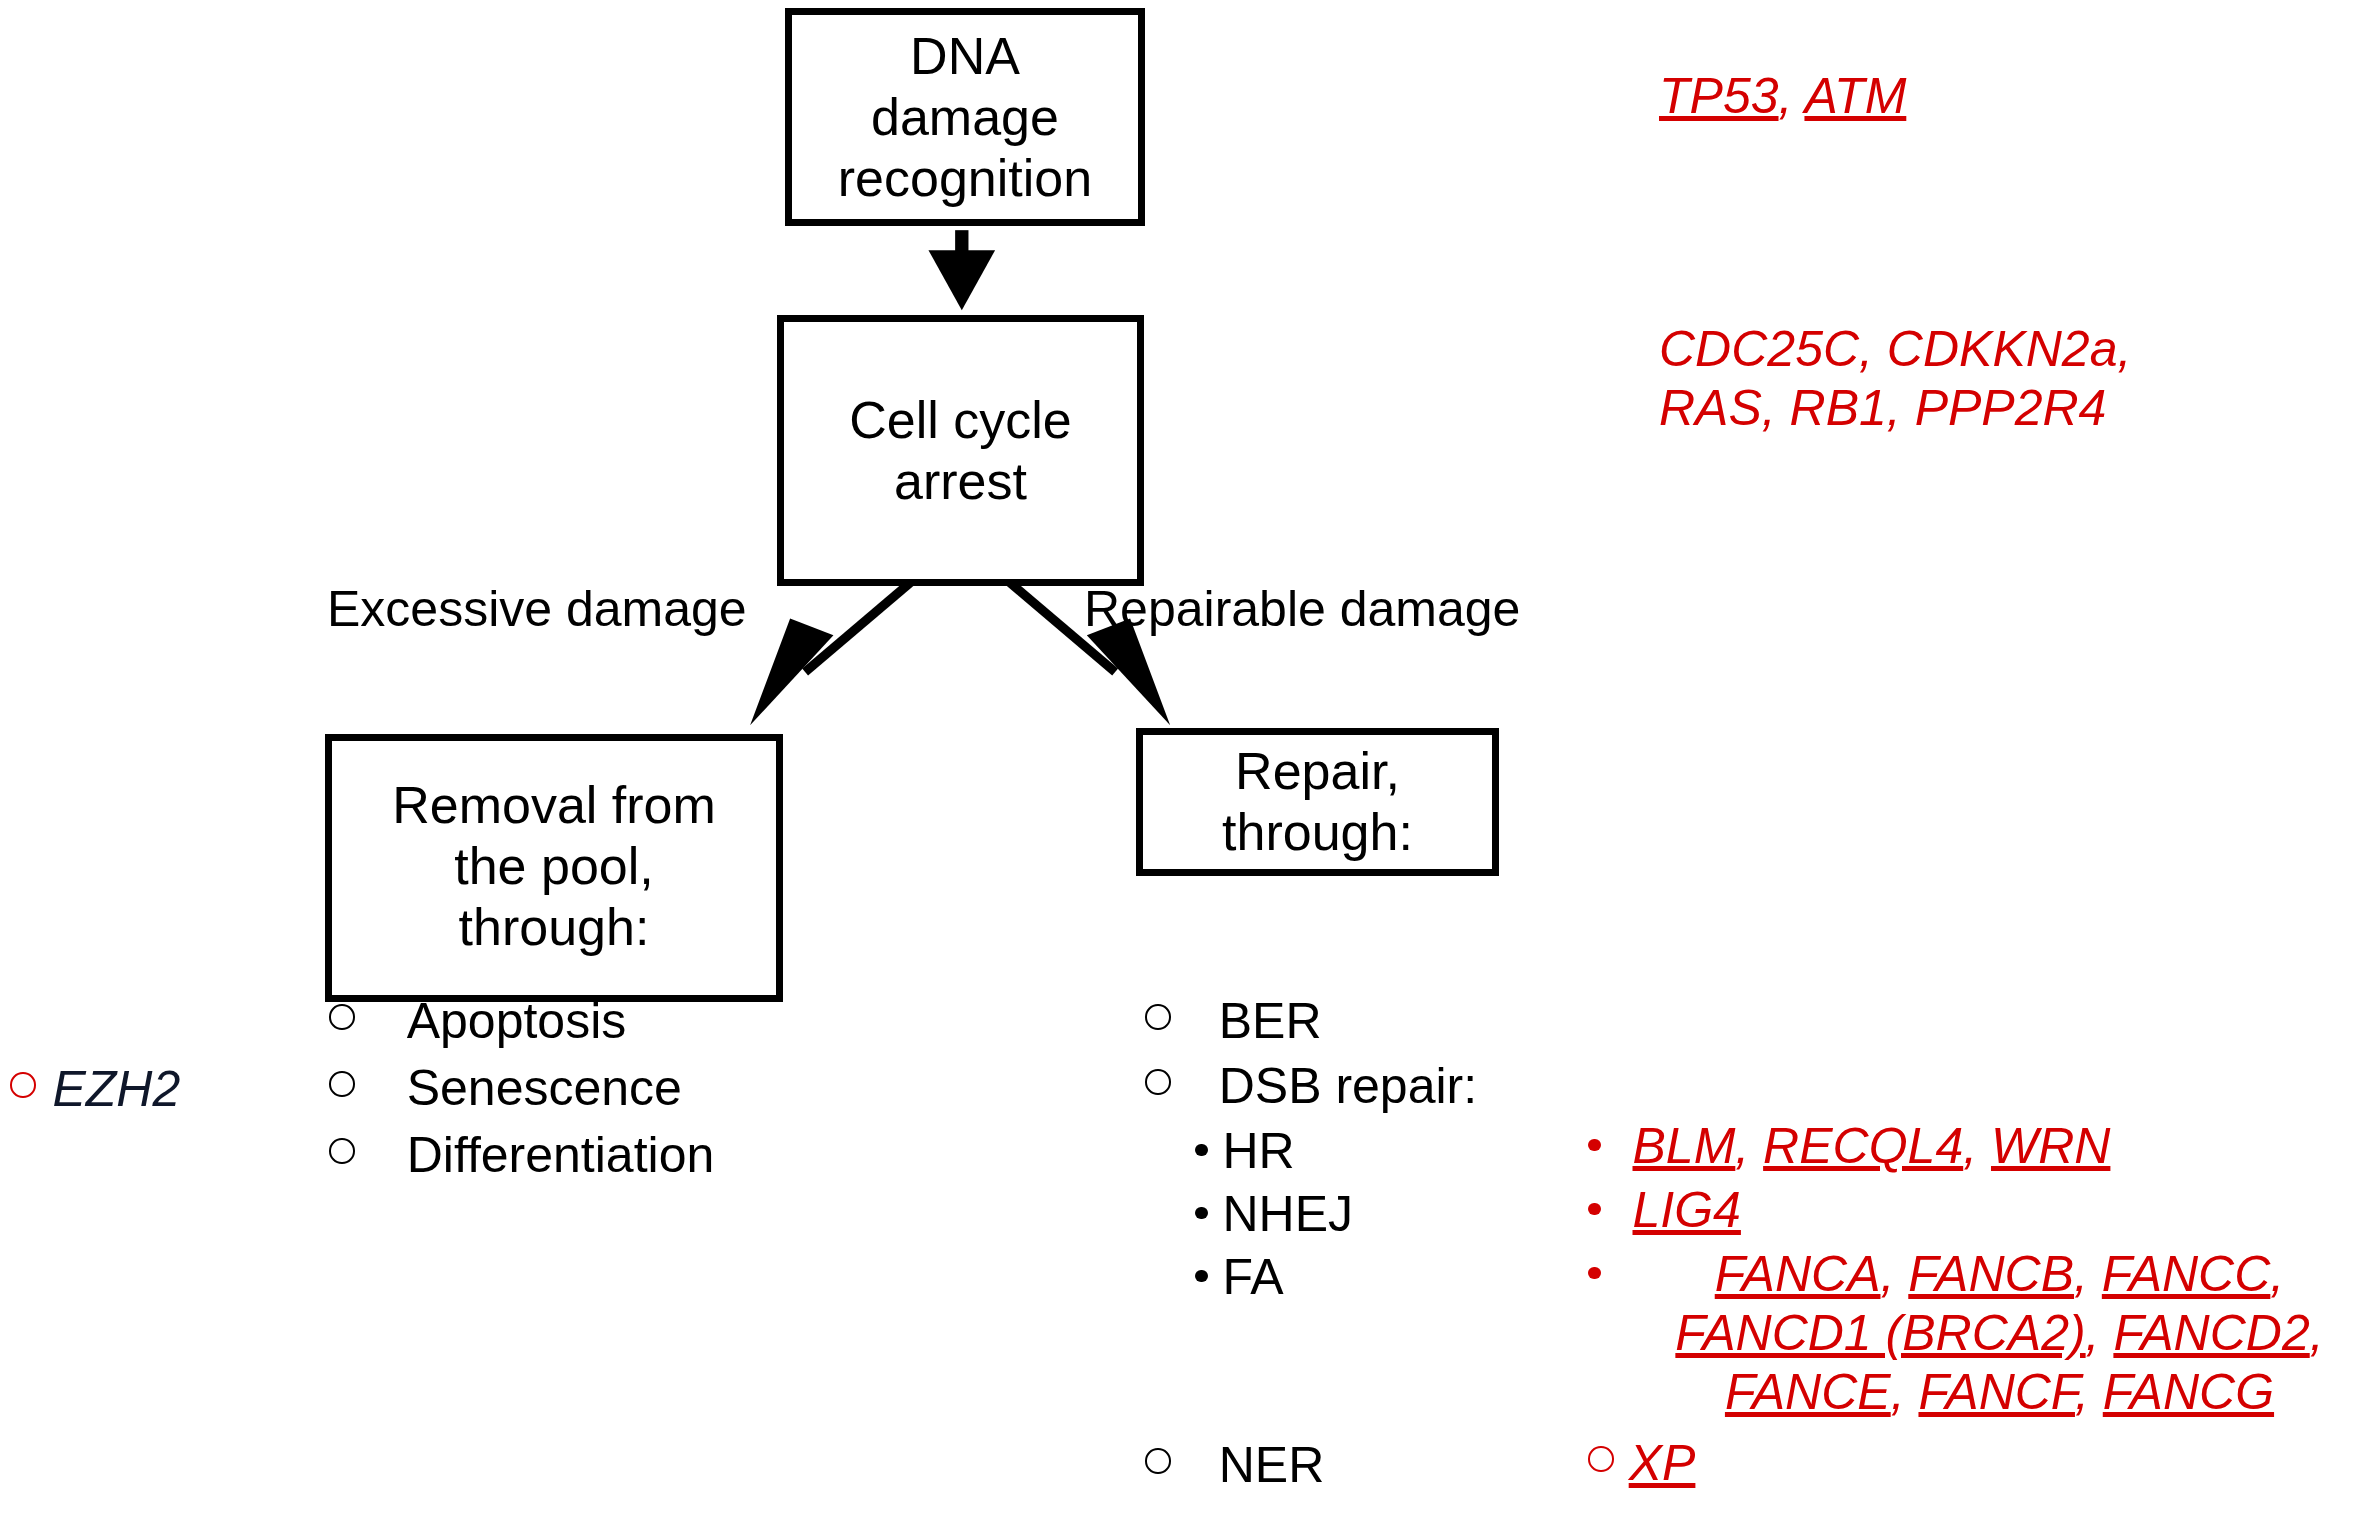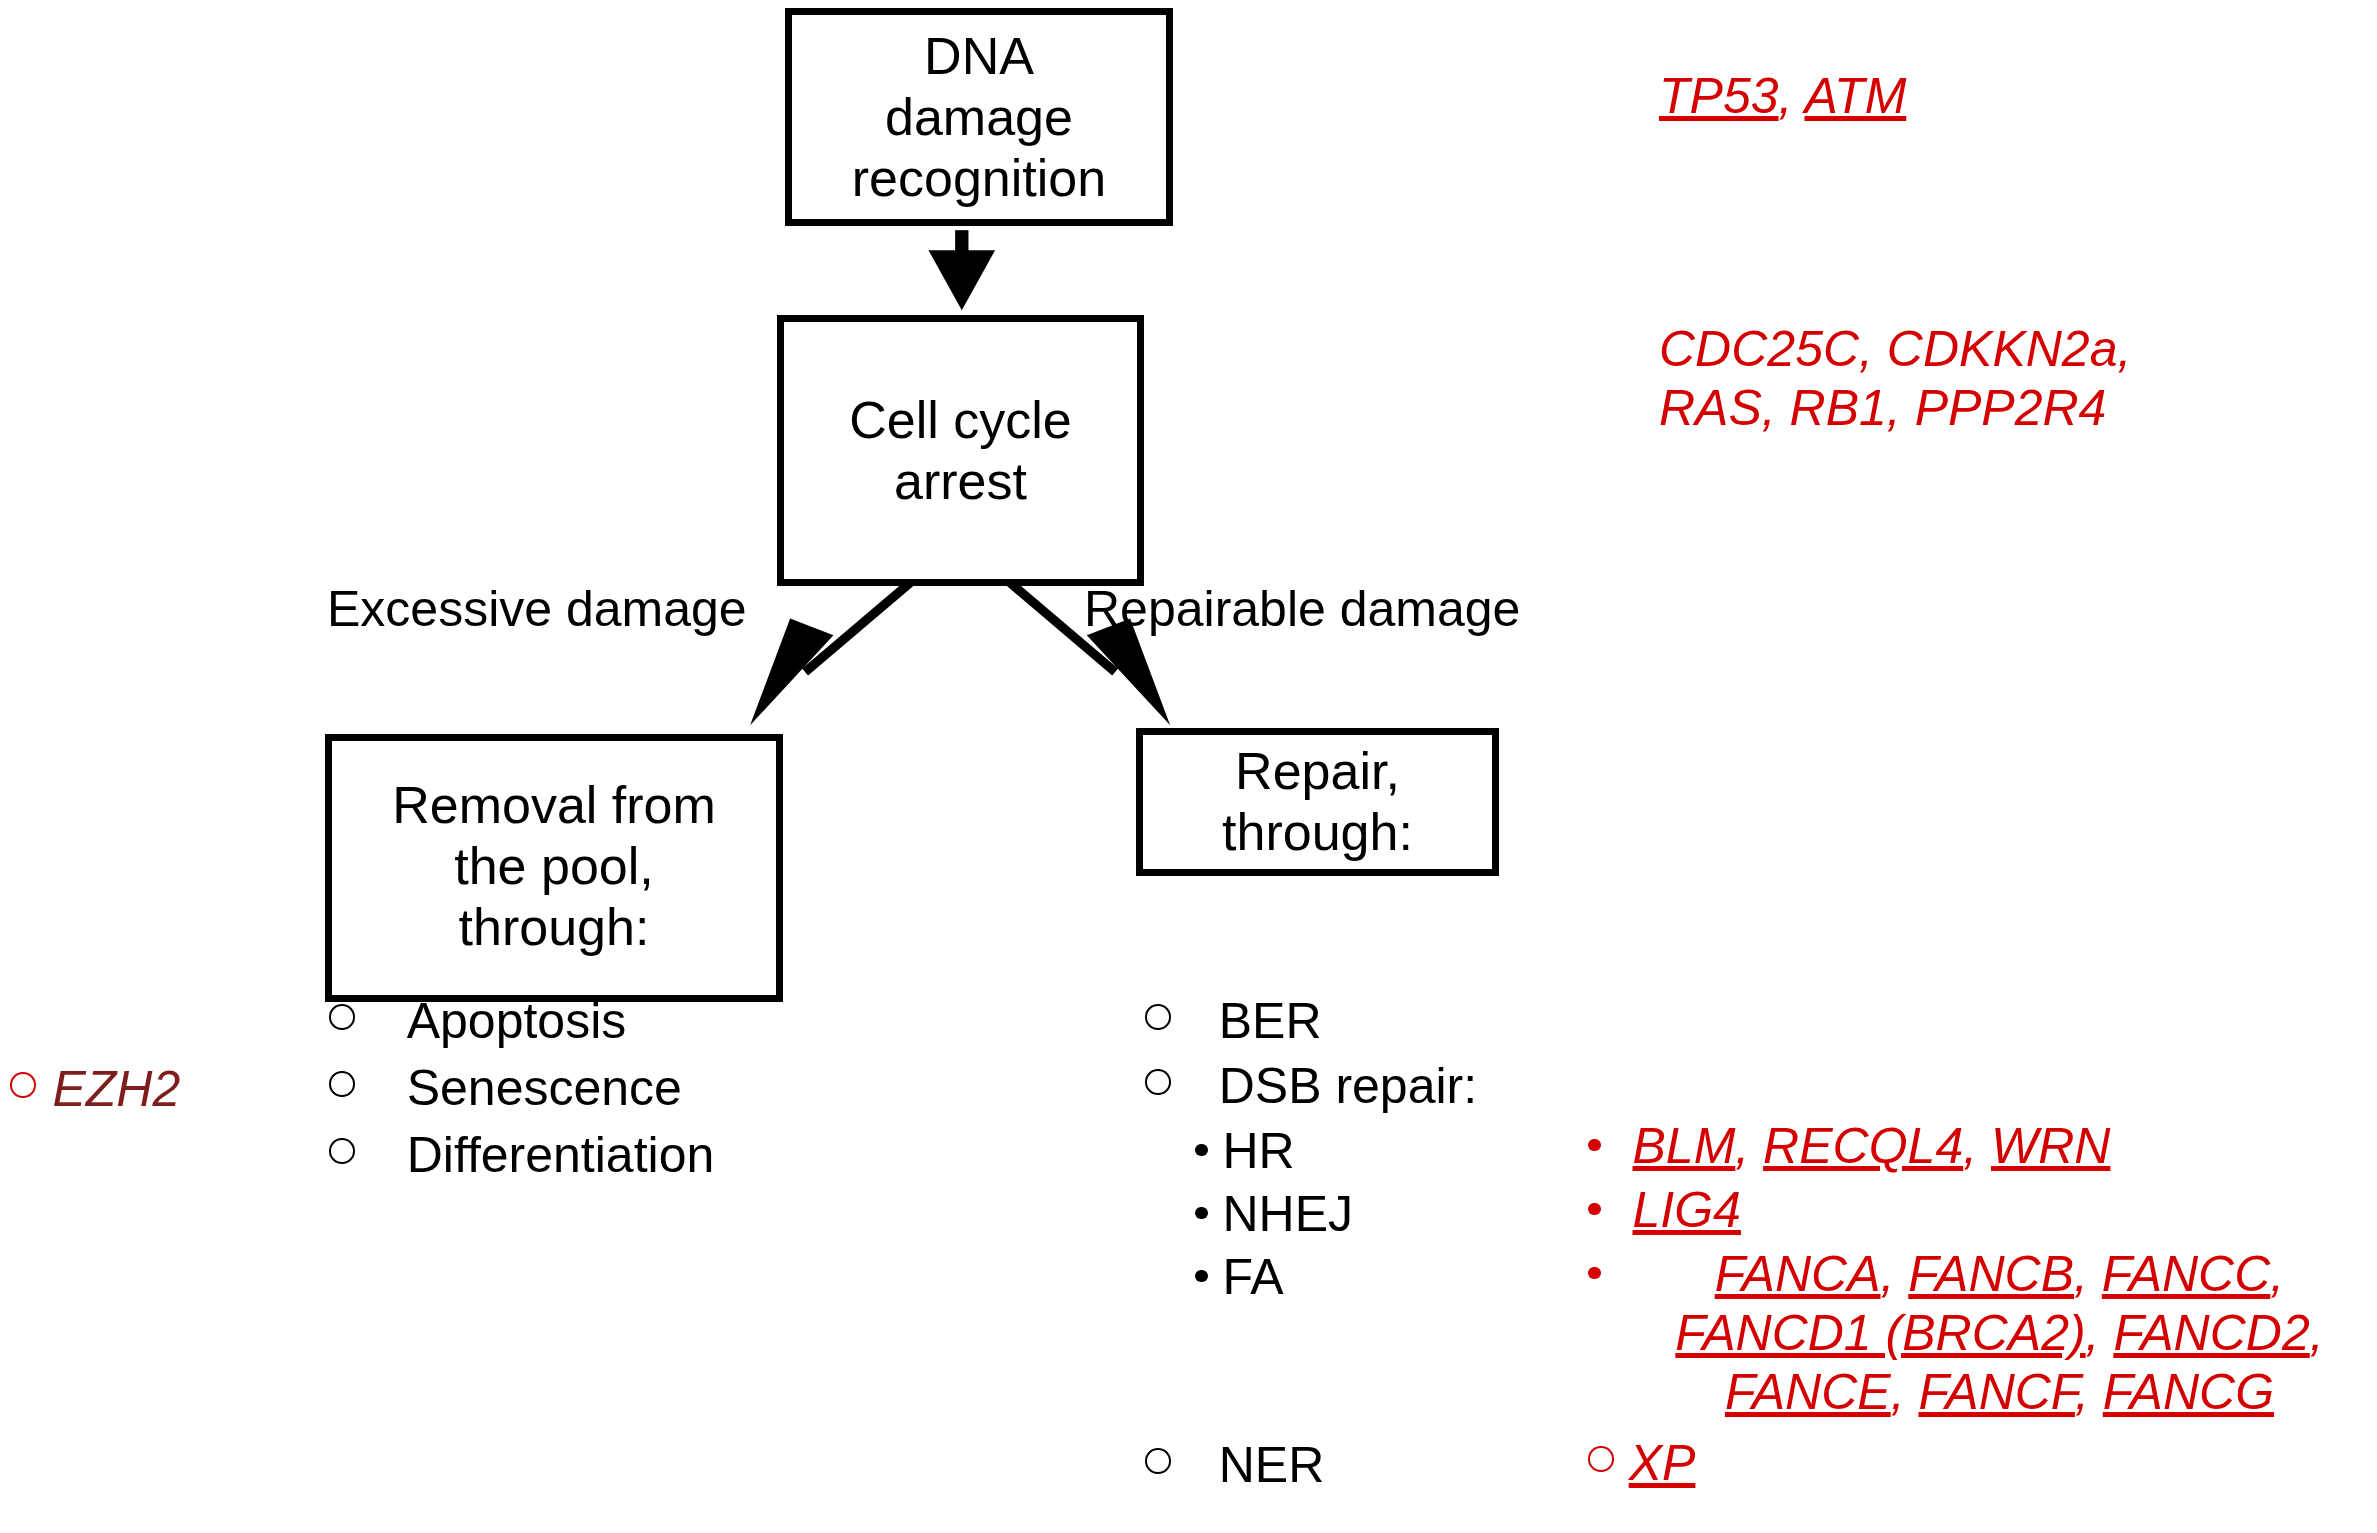--- a/index.html
+++ b/index.html
@@ -26,21 +26,21 @@
     display: flex;
     align-items: center;
     justify-content: center;
     text-align: center;
     line-height: 1.17;
     font-size: 52px;
     color: #000000;
     white-space: pre-line;
   }
 
-  #box-dna-damage-recognition { left: 785px;  top: 8.3px;   width: 388px; height: 218px; }
+  #box-dna-damage-recognition { left: 785px;  top: 8.3px;   width: 360px; height: 218px; }
   #box-cell-cycle-arrest      { left: 777px;  top: 315px;  width: 367px; height: 271px; }
   #box-removal-from-pool      { left: 325px;  top: 734px;  width: 458px; height: 268px; padding-bottom: 3.3px;}
   #box-repair-through         { left: 1136px; top: 728px;  width: 363px; height: 148px; }
 
   
   .edge-label {
     position: absolute;
     font-size: 50px;
     color: #000000;
     white-space: nowrap;
@@ -96,21 +96,21 @@
   #list-removal-outcomes { left: 329px; top: 992px; font-size: 50px; }
   #list-removal-outcomes .li { height: 67px; }
   #list-removal-outcomes .li .txt { margin-left: 52px; }
 
   
   #annot-ezh2 {
     position: absolute;
     left: 10px;
     top: 1060px;
     font-size: 50px;
-    color: #7f1d1d;
+    color: #0f172a;
     font-style: italic;
   }
   #annot-ezh2 .li .txt { margin-left: 16.7px; }
 
   
   #list-repair-pathways { left: 1145px; top: 992px; font-size: 50px; }
   #list-repair-pathways .li { height: 65px; }
   #list-repair-pathways .li .txt { margin-left: 48px; }
   #list-repair-pathways .li.sub { padding-left: 50px; height: 63px; }
   #list-repair-pathways .li.sub .txt { margin-left: 15px; }

